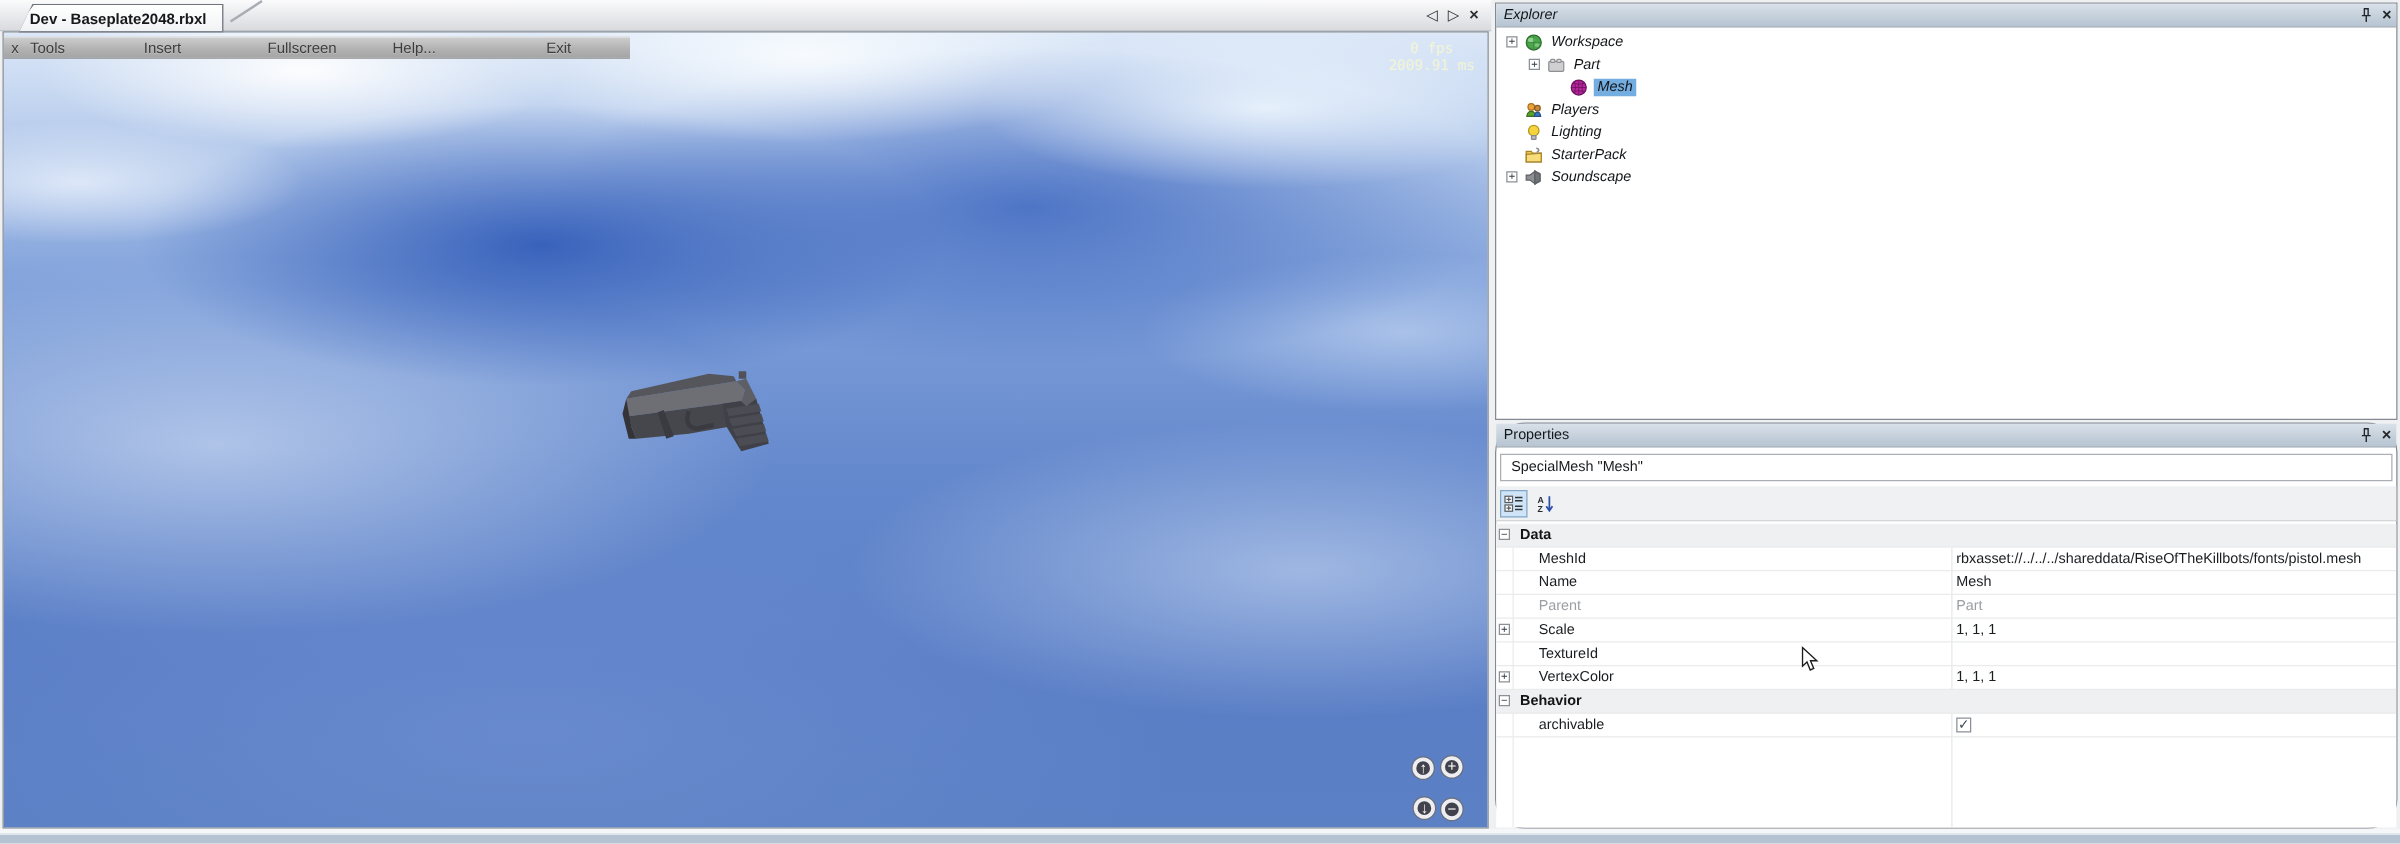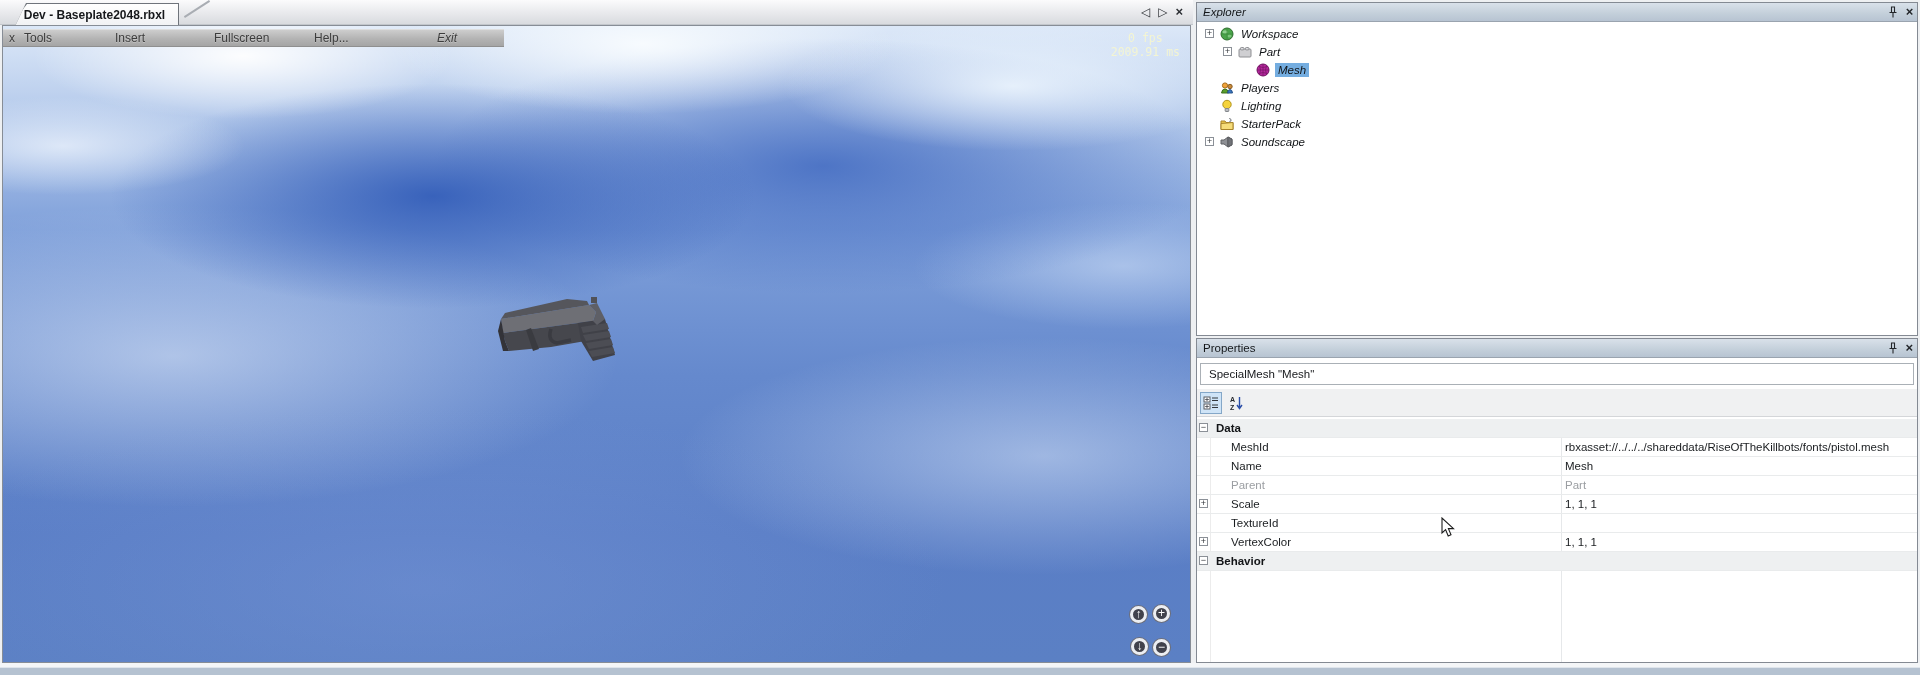--- a/index.html
+++ b/index.html
@@ -42,21 +42,21 @@
       linear-gradient(180deg,#dce8f8 0%,#baceed 12%,#7fa0da 32%,#6589cd 55%,#5a7ec6 80%,#5b80c4 100%);
   }
 
   
   .gamemenu { position:absolute; left:0; top:3px; width:501px; height:18px;
     background:linear-gradient(180deg,#cdcdcd 0%,#b3b3b3 55%,#a5a5a5 100%);
     border-top:1px solid #dedede; border-bottom:1px solid #8f8f8f;
     font-size:12px; color:#3d3d3d; }
   .gamemenu span { position:absolute; top:1px; text-shadow:0 1px 0 rgba(255,255,255,0.25); cursor:default; }
   .gm-x { left:6px; } .gm-tools { left:21px; } .gm-insert { left:112px; }
-  .gm-full { left:211px; } .gm-help { left:311px; } .gm-exit { left:434px;font-style:italic; }
+  .gm-full { left:211px; } .gm-help { left:311px; } .gm-exit { left:434px; }
 
   .fpsbox { position:absolute; right:10px; top:5px; text-align:center;
     font-family:"DejaVu Sans Mono", monospace; font-size:11.5px; line-height:14px;
     color:#f7f7cf; opacity:0.9; }
 
   
   .navbtn { position:absolute; width:17px; height:17px; border-radius:50%;
     background:#41424c; border:3px solid #eceef2; box-shadow:0 0 0 1px #6d6f7a;
     color:#ffffff; font-size:12px; line-height:11px; text-align:center; cursor:pointer; }
   .navbtn.b-up   { left:1127px; top:580px; }
@@ -77,21 +77,21 @@
 
   .explorer { top:2px; height:334px;font-style:italic; }
   .tree { position:relative; }
   .trow { position:relative; height:18px; font-size:11.5px; color:#111417; cursor:default; }
   .trow .exp { position:absolute; top:4px; width:9px; height:9px; border:1px solid #8b9097;
     background:#ffffff; font-size:9px; line-height:7px; text-align:center; color:#33373c; cursor:pointer; }
   .trow .ticon { position:absolute; top:2px; width:14px; height:14px; }
   .trow .tlabel { position:absolute; top:2px; line-height:14px; padding:0 3px; white-space:nowrap; }
   .trow .tlabel.sel { background:#74ade0; }
 
-  .propspanel { top:338px; height:325px; }
+  .propspanel { top:338px; height:325px;border-radius:24px; }
   .objbox { position:absolute; left:3px; right:3px; top:24px; height:22px;
     background:#ffffff; border:1px solid #aab0b6; font-size:11.5px; color:#17191c;
     line-height:20px; padding-left:8px; }
   .ptoolbar { position:absolute; left:0; right:0; top:50px; height:28px;
     background:#f0f1f2; border-bottom:1px solid #d4d6d9; }
   .tbtn { position:absolute; top:3px; width:22px; height:22px; border:1px solid transparent;
     display:flex; align-items:center; justify-content:center; cursor:pointer; }
   .tbtn.selected { background:#cfe4f7; border-color:#84a7c8; }
   .tbtn.cat-ic { left:3px; } .tbtn.az-ic { left:28px; }
 
@@ -351,20 +351,24 @@
         <span class="pname">VertexColor</span>
         <span class="pvalue">1, 1, 1</span>
       </div>
 
 
       <div class="prow cat">
         <span class="exp">−</span>
         <span class="cat-label">Behavior</span>
       </div>
 
+      <div class="prow">
+        <span class="pname">archivable</span>
+        <span class="checkbox">✓</span>
+      </div>
     </div>
   </div>
 
   <div class="btm-light"></div>
   <div class="btm-band"></div>
 
   <svg class="cursor" width="15" height="22" viewBox="0 0 15 22">
     <path d="M1 1 L1 16 L4.6 12.6 L7.2 19 L10 17.8 L7.4 11.6 L12.5 11.6 Z" fill="#ffffff" stroke="#1c1c1c" stroke-width="1.1"></path>
   </svg>
 

